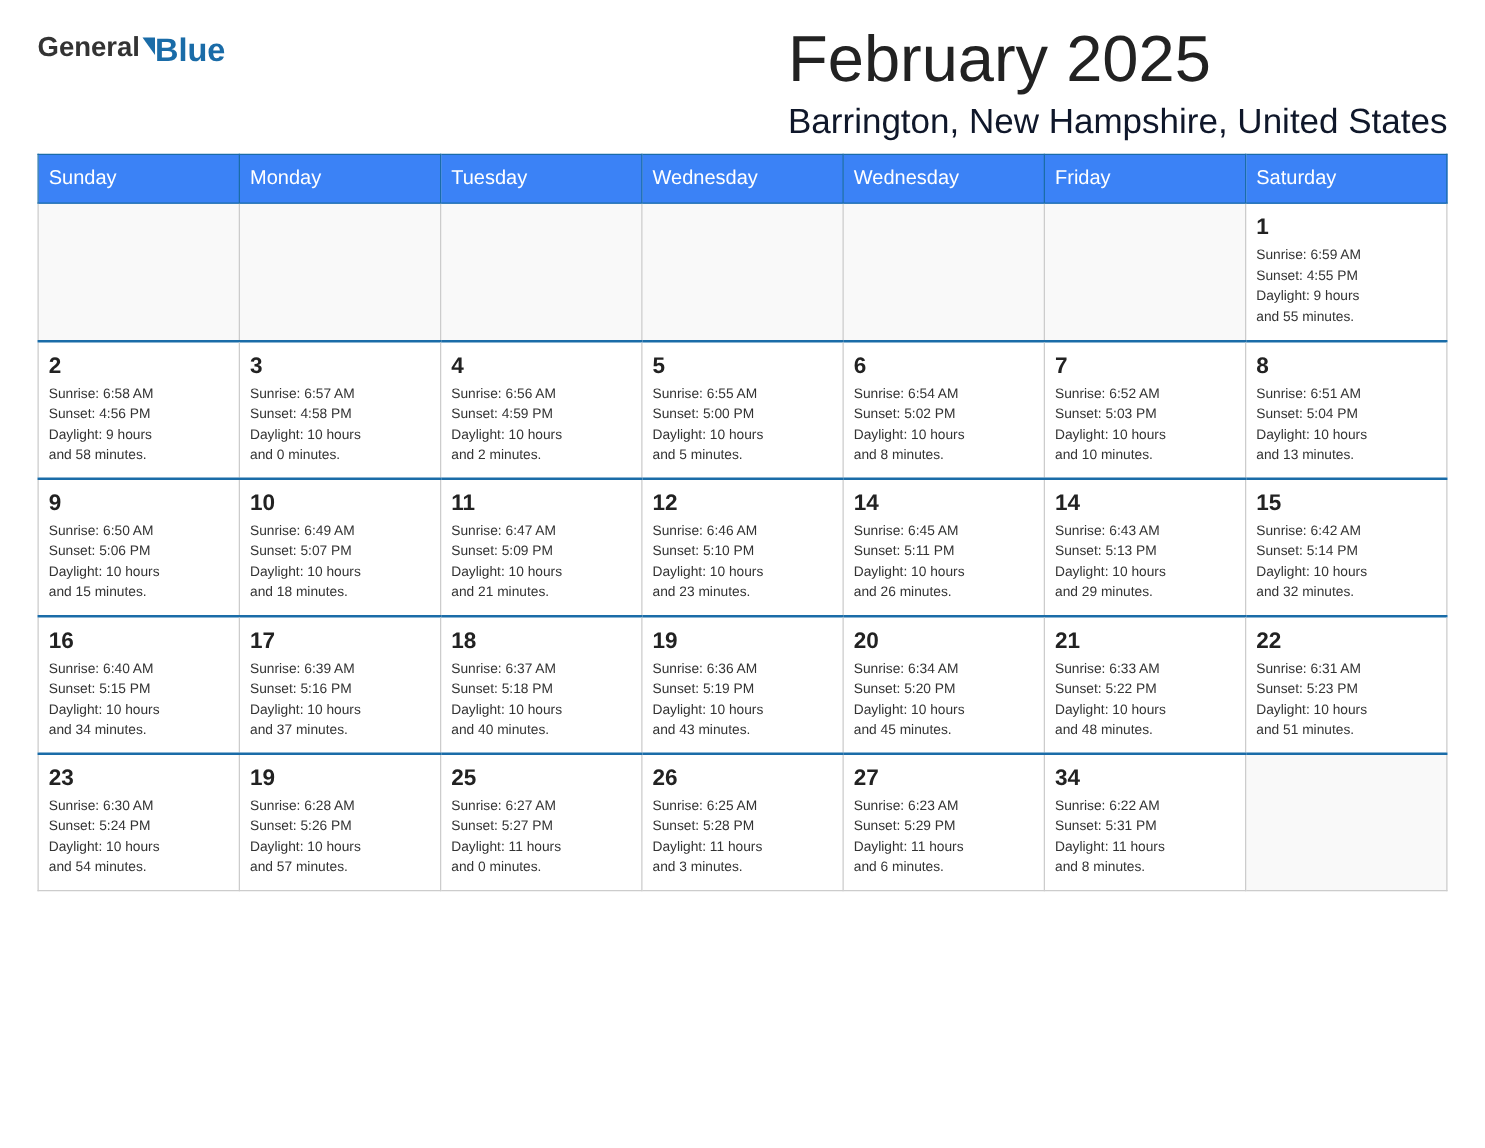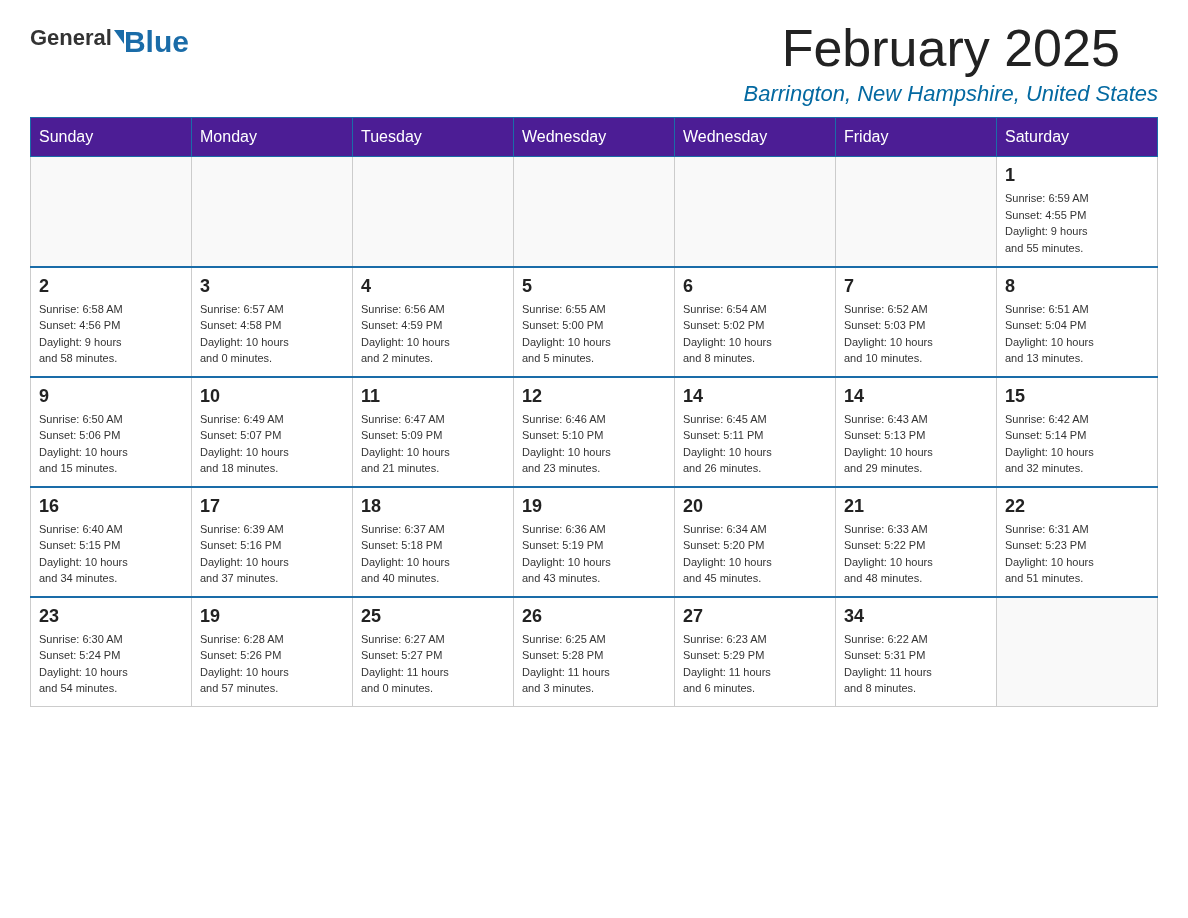--- a/index.html
+++ b/index.html
@@ -33,46 +33,45 @@
       width: 0;
       height: 0;
       border-left: 10px solid transparent;
       border-right: 0px solid transparent;
       border-top: 14px solid #1a6ca8;
       margin-left: 2px;
       margin-top: -2px;
     }
     .logo-blue {
       color: #1a6ca8;
-      font-size: 30px;
+      font-size: 26px;
       font-weight: bold;
     }
     .title-section {
-      text-align: center;
+      text-align: left;
       margin-left: 12px;
     }
     .month-title {
       font-size: 52px;
       font-weight: normal;
       color: #222;
       line-height: 1.1;
     }
     .location-title {
-      font-size: 22px;
-      color: #0369a1;
+      font-size: 28px;
+      color: #0f172a;
       margin-top: 4px;
-      font-style: italic;
     }
     .calendar {
       width: 100%;
       border-collapse: collapse;
       margin-top: 10px;
     }
     .calendar th {
-      background-color: #4c1d95;
+      background-color: #3b82f6;
       color: #fff;
       padding: 10px 8px;
       text-align: left;
       font-size: 16px;
       font-weight: normal;
       border: 1px solid #1a6ca8;
     }
     .calendar td {
       border: 1px solid #ccc;
       vertical-align: top;

